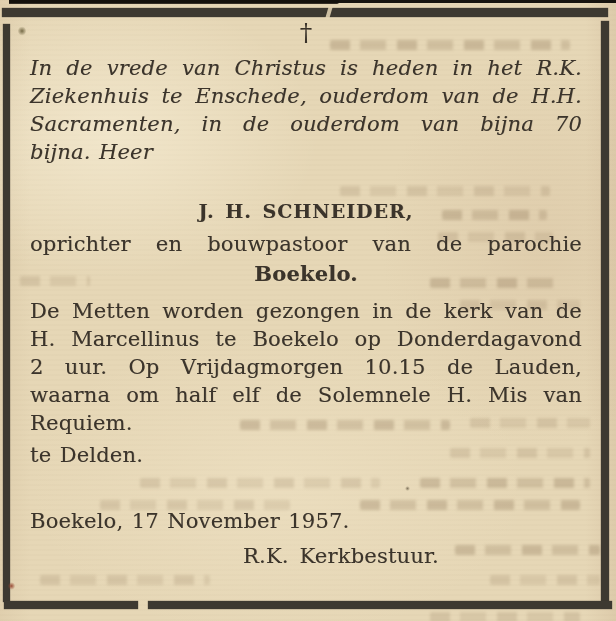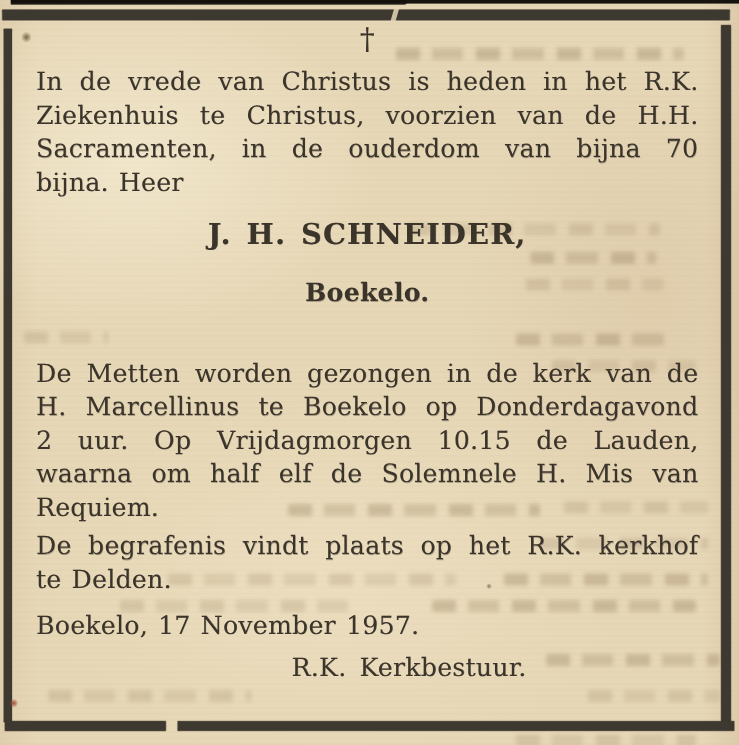--- a/index.html
+++ b/index.html
@@ -38,22 +38,22 @@
   .speck3{top:486px;left:405px;width:5px;height:5px;background:radial-gradient(circle,rgba(90,78,58,.7),rgba(90,78,58,0) 70%);}
   
   .txt{position:absolute;left:30px;width:552px;font-size:21px;line-height:28px;
        letter-spacing:.2px;word-spacing:1.5px;
        text-shadow:.4px .4px 0 rgba(59,52,43,.35);}
   .line{text-align:justify;text-align-last:justify;text-justify:inter-word;}
   .line.end{text-align:left;text-align-last:left;}
   .line.center{text-align:center;text-align-last:center;font-weight:bold;}
   .cross-row{position:absolute;top:20px;left:30px;width:552px;text-align:center;
        font-size:25px;line-height:26px;color:#3a332a;}
-  #para1{top:54px;}
-  #name-line{top:180px;line-height:30px;font-size:24px;font-weight:bold;
+  #para1{top:54px;font-style:italic;}
+  #name-line{top:196px;line-height:30px;font-size:19px;font-weight:bold;
        text-align:center;letter-spacing:1px;word-spacing:3px;}
   #para2{top:229px;line-height:30px;}
   #para3{top:297px;}
   #para4{top:441px;}
   #dateline{top:507px;text-align:left;}
   #sigs{top:542px;left:243px;width:340px;text-align:left;word-spacing:4px;}
 </style>
 </head>
 <body>
 
@@ -88,41 +88,41 @@
   <div class="rule b-bot-r"></div>
 
   <div class="speck speck1"></div>
   <div class="speck speck2"></div>
   <div class="speck speck3"></div>
 
   <div class="cross-row">†</div>
 
   <div class="txt" id="para1">
     <div class="line">In de vrede van Christus is heden in het R.K.</div>
-    <div class="line">Ziekenhuis te Christus, voorzien van de H.H.</div>
+    <div class="line">Ziekenhuis te Enschede, ouderdom van de H.H.</div>
     <div class="line">Sacramenten, in de ouderdom van bijna 70</div>
     <div class="line end">bijna. Heer</div>
   </div>
 
   <div class="txt" id="name-line">J. H. SCHNEIDER,</div>
 
   <div class="txt" id="para2">
+    <div class="line">oprichter en bouwpastoor van de parochie</div>
     <div class="line center">Boekelo.</div>
   </div>
 
   <div class="txt" id="para3">
     <div class="line">De Metten worden gezongen in de kerk van de</div>
     <div class="line">H. Marcellinus te Boekelo op Donderdagavond</div>
     <div class="line">2 uur. Op Vrijdagmorgen 10.15 de Lauden,</div>
     <div class="line">waarna om half elf de Solemnele H. Mis van</div>
     <div class="line end">Requiem.</div>
   </div>
 
   <div class="txt" id="para4">
-    <div class="line">De begrafenis vindt plaats op het R.K. kerkhof</div>
     <div class="line end">te Delden.</div>
   </div>
 
   <div class="txt" id="dateline">Boekelo, 17 November 1957.</div>
 
   <div class="txt" id="sigs">
     <div>R.K. Kerkbestuur.</div>
   </div>
 
 </div>

